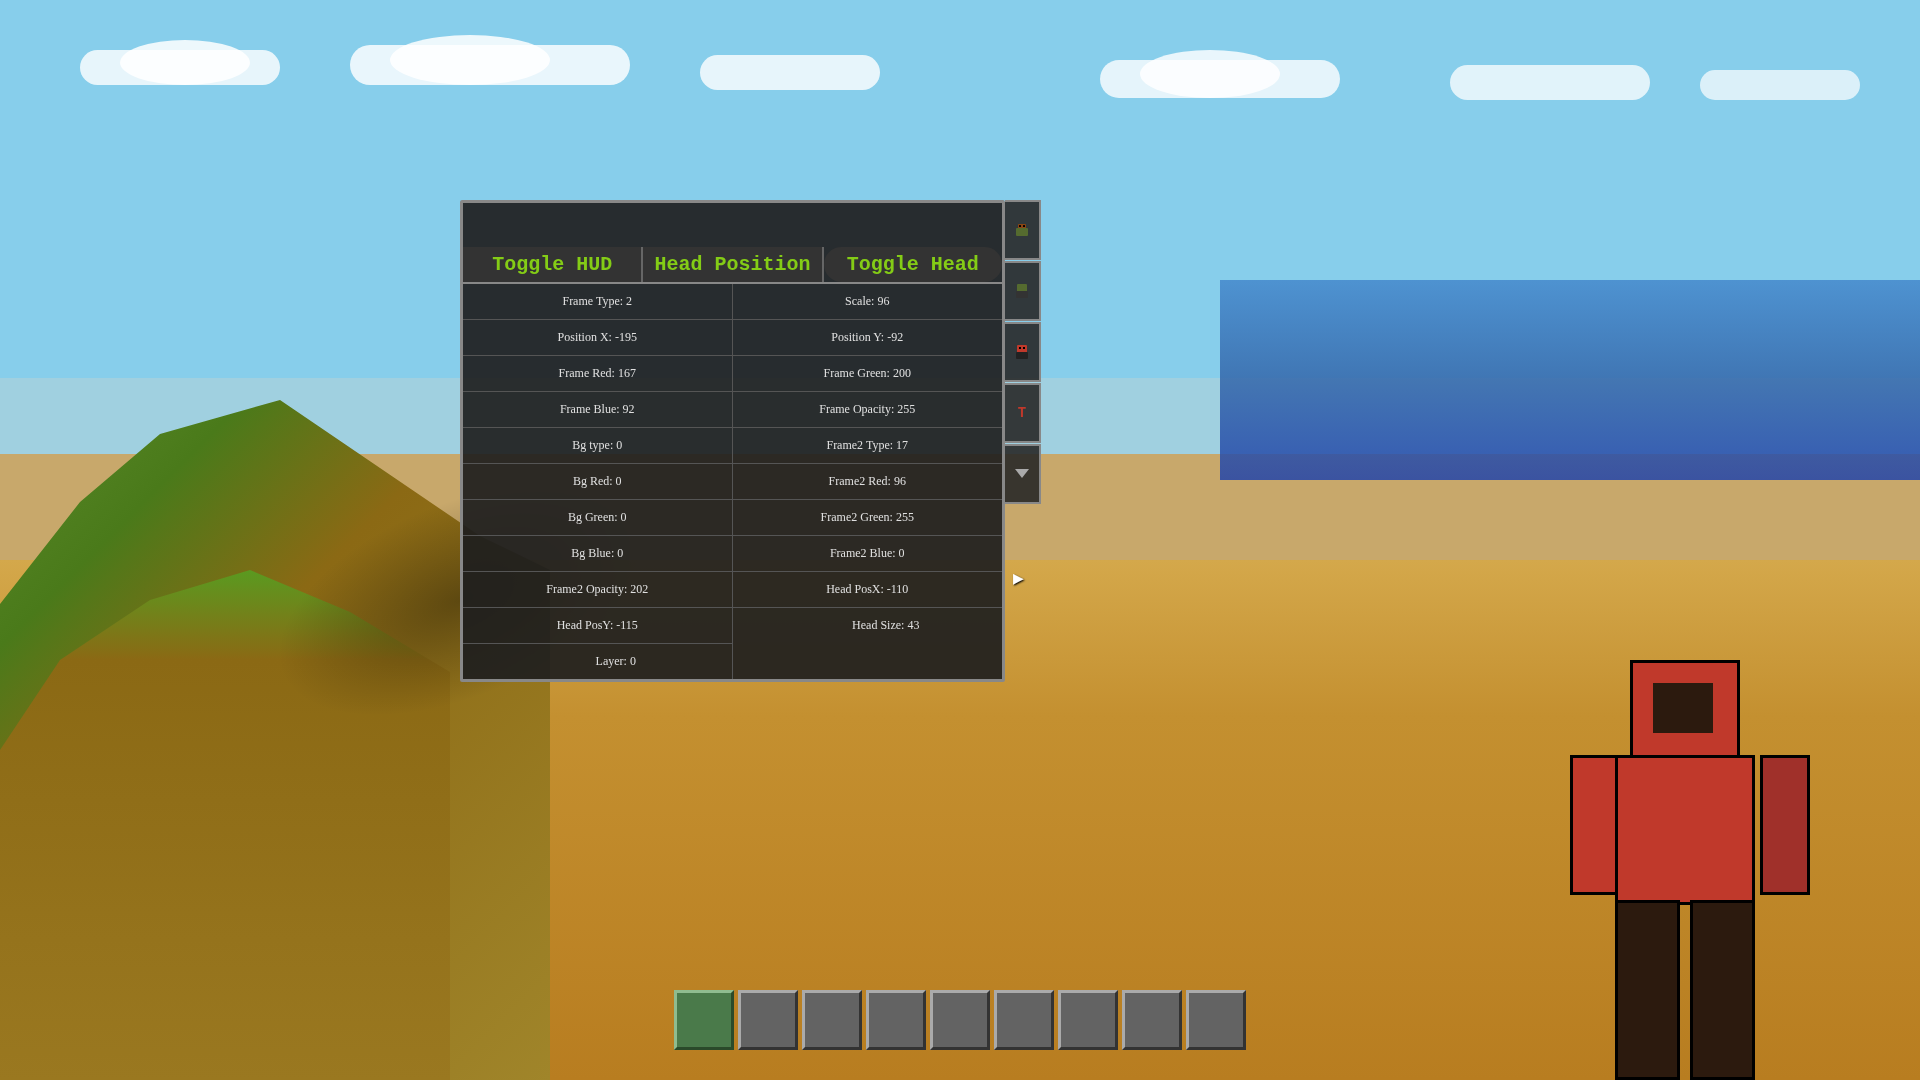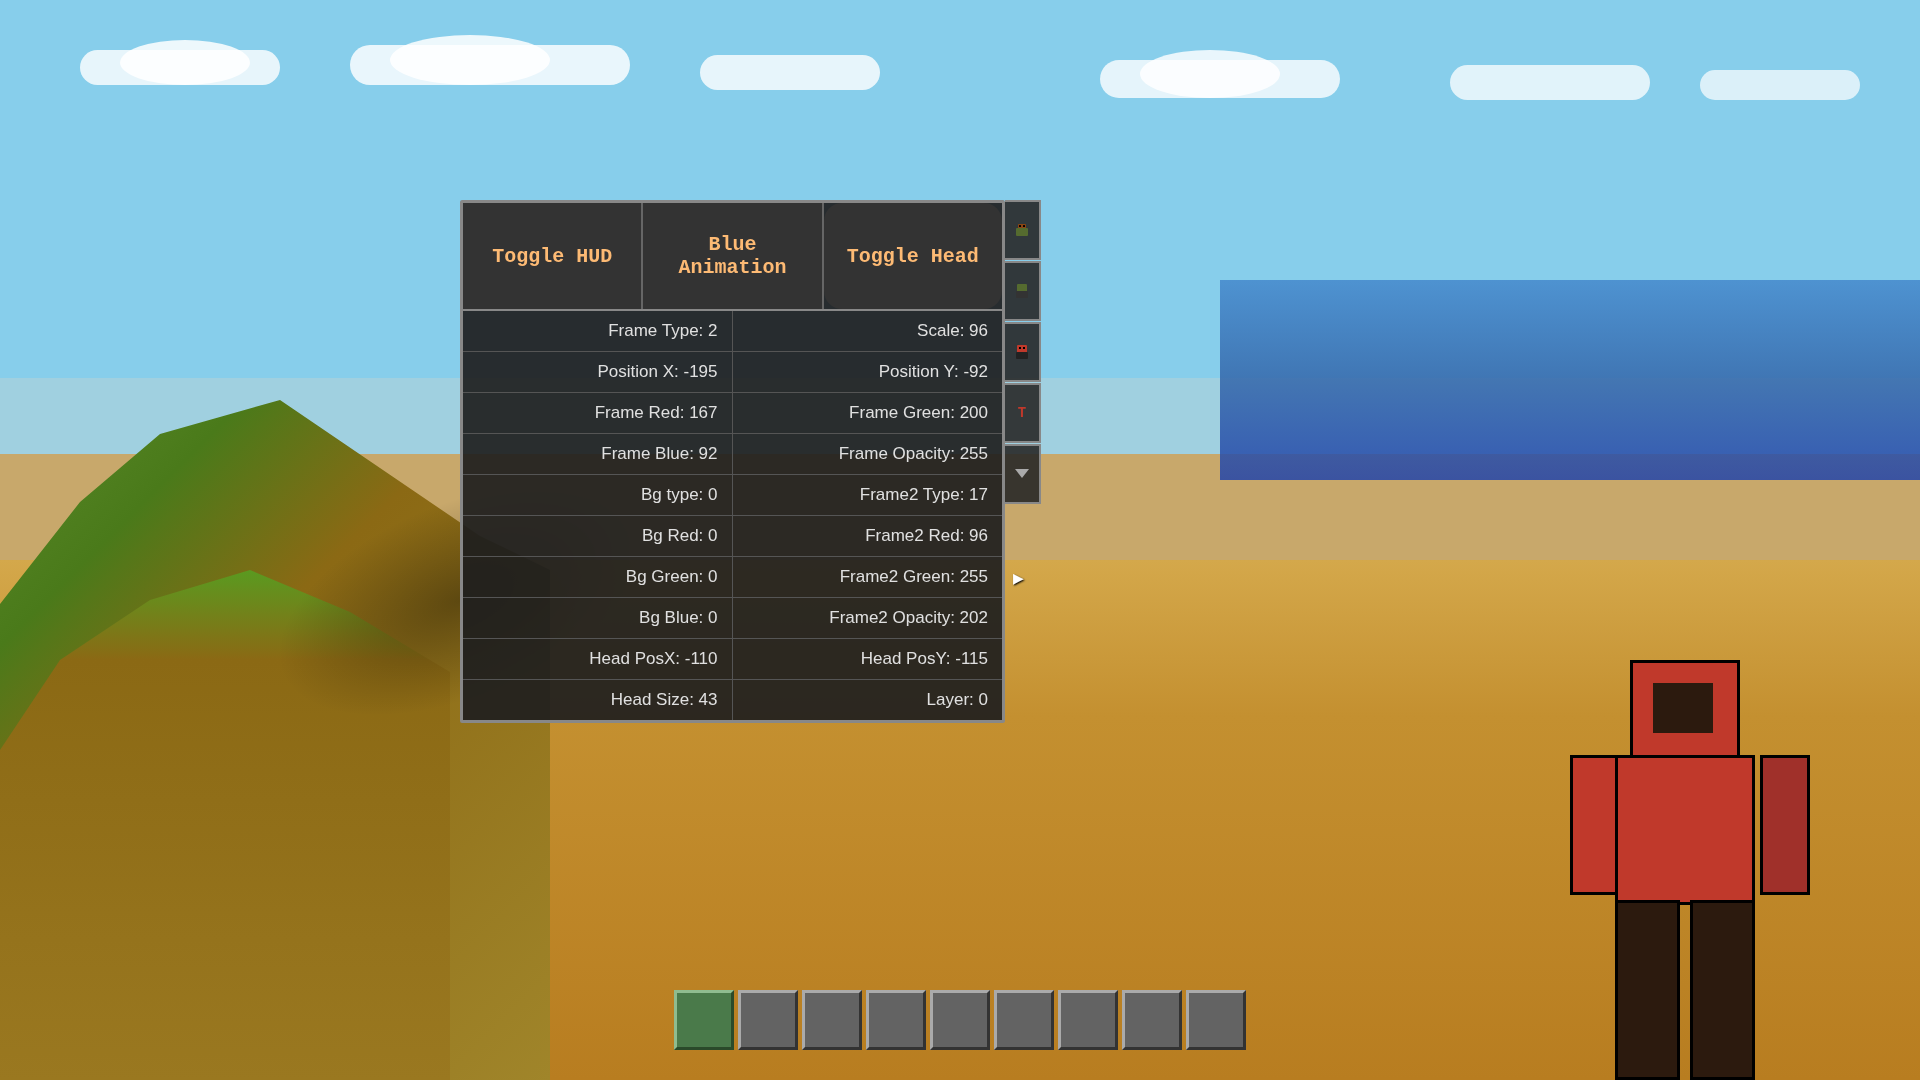--- a/index.html
+++ b/index.html
@@ -201,49 +201,50 @@
       border-radius: 2px;
     }
 
     
     .btn-row {
       display: flex;
       border-bottom: 2px solid #888;
     }
     .hud-btn {
       flex: 1;
-      padding: 30px 8px;
+      padding: 6px 8px;
       background: #333;
       border: none;
       border-right: 2px solid #666;
-      color: #fdba74;
+      color: #84cc16;
       font-family: 'Courier New', Courier, monospace;
       font-size: 20px;
       font-weight: bold;
       cursor: pointer;
       text-align: center;
+      margin-top: 44px;
     }
     .hud-btn:last-child {
       border-right: none;
       border-radius: 18px;
     }
 
     
     .data-grid {
       display: grid;
       grid-template-columns: 1fr 1fr;
     }
     .data-cell {
       padding: 10px 14px;
       color: #e0e0e0;
-      font-family: Liberation Sans, sans-serif;
-      font-size: 17px;
+      font-family: Liberation Serif, serif;
+      font-size: 12px;
       border-bottom: 1px solid #555;
       border-right: 1px solid #555;
-      text-align: right;
+      text-align: center;
     }
     .data-cell:nth-child(even) {
       border-right: none;
     }
     .data-cell:nth-last-child(-n+2) {
       border-bottom: none;
       margin-left: 37px;
     }
 
     
@@ -316,21 +317,21 @@
     <div class="char-head-inner"></div>
   </div>
   <div class="char-body"></div>
   <div class="char-leg-left"></div>
   <div class="char-leg-right"></div>
 </div>
 
 <div class="hud-panel">
   <div class="btn-row">
     <button class="hud-btn">Toggle HUD</button>
-    <button class="hud-btn">Blue Animation</button>
+    <button class="hud-btn">Head Position</button>
     <button class="hud-btn">Toggle Head</button>
   </div>
   <div class="data-grid">
 
     <div class="data-cell">Frame Type: 2</div>
     <div class="data-cell">Scale: 96</div>
 
     <div class="data-cell">Position X: -195</div>
     <div class="data-cell">Position Y: -92</div>
 
@@ -343,20 +344,21 @@
     <div class="data-cell">Bg type: 0</div>
     <div class="data-cell">Frame2 Type: 17</div>
 
     <div class="data-cell">Bg Red: 0</div>
     <div class="data-cell">Frame2 Red: 96</div>
 
     <div class="data-cell">Bg Green: 0</div>
     <div class="data-cell">Frame2 Green: 255</div>
 
     <div class="data-cell">Bg Blue: 0</div>
+    <div class="data-cell">Frame2 Blue: 0</div>
 
     <div class="data-cell">Frame2 Opacity: 202</div>
 
     <div class="data-cell">Head PosX: -110</div>
     <div class="data-cell">Head PosY: -115</div>
 
     <div class="data-cell">Head Size: 43</div>
     <div class="data-cell">Layer: 0</div>
   </div>
 </div>

